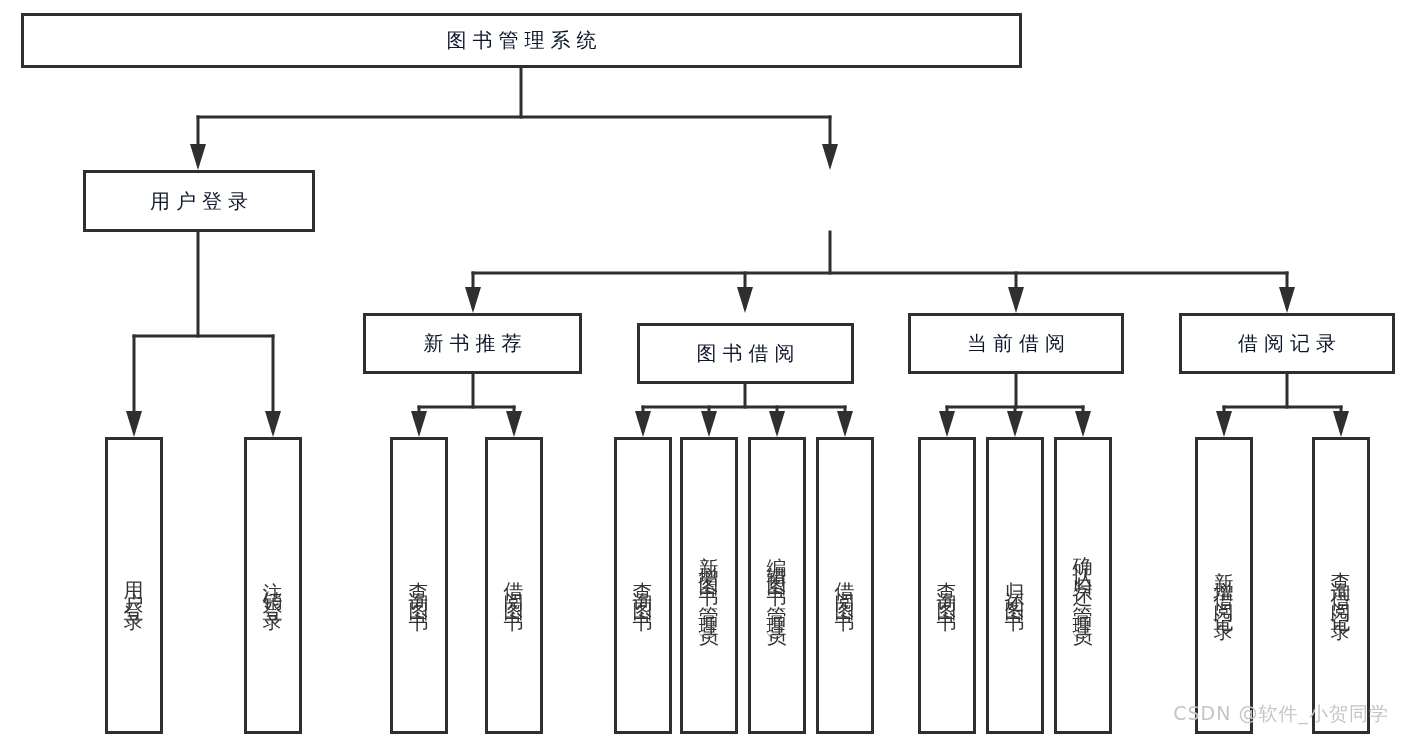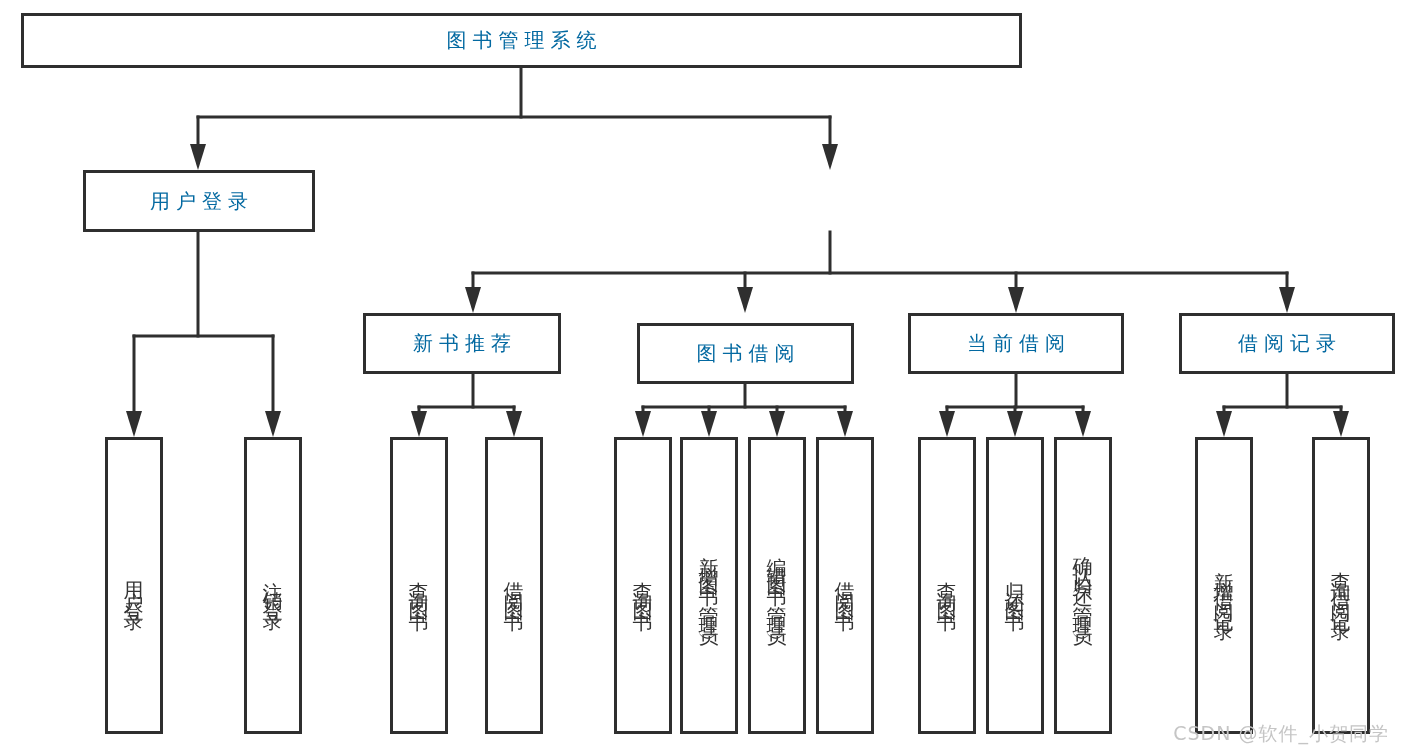--- a/index.html
+++ b/index.html
@@ -9,29 +9,29 @@
   }
   .connectors { position:absolute; left:0; top:0; width:1405px; height:747px; }
   .node {
     position:absolute; box-sizing:border-box;
     border:3px solid #2f2f2f; background:#ffffff;
     display:flex; align-items:center; justify-content:center;
     color:#333333;
   }
   .hlabel {
     font-size:20px; letter-spacing:6px; text-indent:6px;
-    white-space:nowrap; color:#0369a1;
+    white-space:nowrap; color:#0f172a;
   }
   .vlabel {
     writing-mode:vertical-rl; text-orientation:mixed;
     font-size:20px; letter-spacing:10px; line-height:1;
     color:#333333; white-space:nowrap;
   }
   .watermark {
-    position:absolute; right:16px; bottom:0;
+    position:absolute; right:16px; bottom:20px;
     font-size:19px; letter-spacing:1px; color:#c5c5c5;
     white-space:nowrap;
   }
 </style>
 </head>
 <body>
 
 <div class="canvas">
 
   <svg class="connectors" width="1405" height="747" viewBox="0 0 1405 747" stroke="#2f2f2f" stroke-width="3" stroke-linecap="square">
@@ -100,21 +100,21 @@
   </svg>
 
   <div class="node" style="left:21px;top:13px;width:1001px;height:55px">
     <span class="hlabel">图书管理系统</span>
   </div>
 
   <div class="node" style="left:83px;top:170px;width:232px;height:62px">
     <span class="hlabel">用户登录</span>
   </div>
 
-  <div class="node" style="left:363px;top:313px;width:198px;height:61px">
+  <div class="node" style="left:363px;top:313px;width:219px;height:61px">
     <span class="hlabel">新书推荐</span>
   </div>
   <div class="node" style="left:637px;top:323px;width:217px;height:61px">
     <span class="hlabel">图书借阅</span>
   </div>
   <div class="node" style="left:908px;top:313px;width:216px;height:61px">
     <span class="hlabel">当前借阅</span>
   </div>
   <div class="node" style="left:1179px;top:313px;width:216px;height:61px">
     <span class="hlabel">借阅记录</span>

